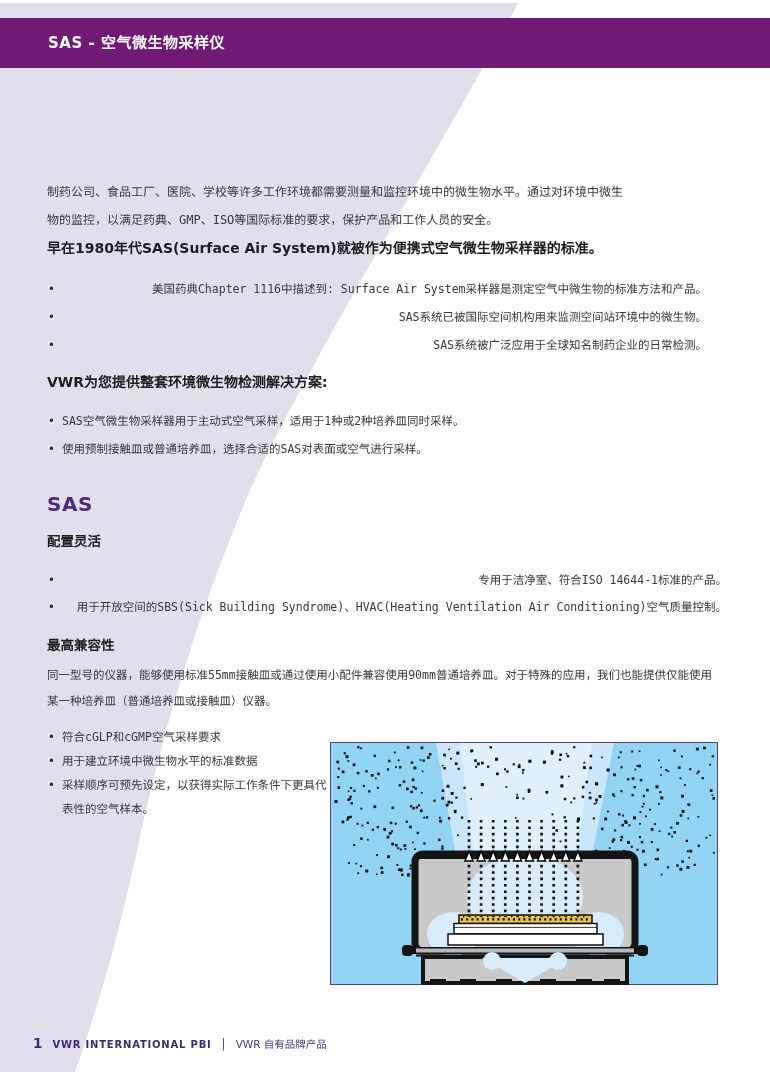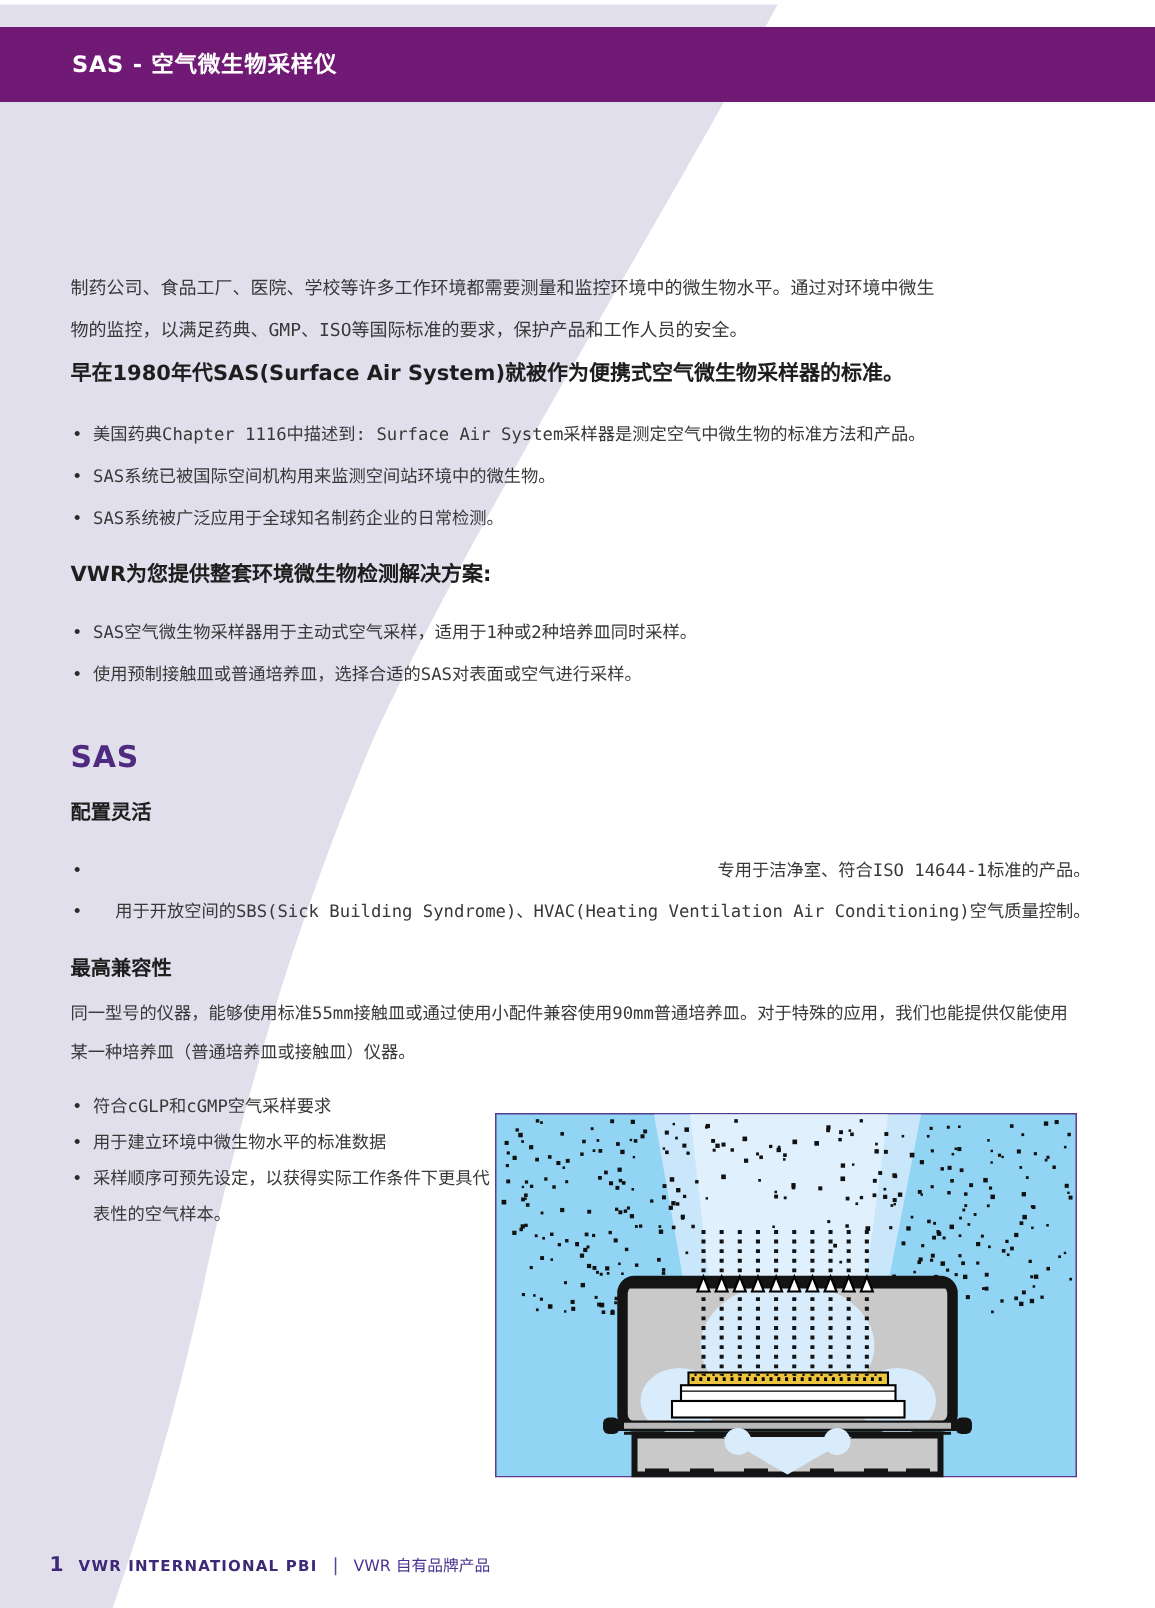--- a/index.html
+++ b/index.html
@@ -42,21 +42,21 @@
     <path d="M770,0 L520,0 C440,150 320,340 250,490 C195,620 160,740 135,860 C115,950 95,1015 75,1072 L770,1072 Z" fill="#ffffff"></path>
   </svg>
 
   <header class="headerbar">
     <h1>SAS - 空气微生物采样仪</h1>
   </header>
 
   <p class="abs body-txt para" style="left:47px;top:178px;width:578px;">制药公司、食品工厂、医院、学校等许多工作环境都需要测量和监控环境中的微生物水平。通过对环境中微生物的监控，以满足药典、GMP、ISO等国际标准的要求，保护产品和工作人员的安全。</p>
 
   <h3 class="abs h-black" style="left:47px;top:237px;width:680px;">早在1980年代SAS(Surface Air System)就被作为便携式空气微生物采样器的标准。</h3>
-  <ul class="abs blist lh28" style="left:47px;top:275px;width:660px;">
+  <ul class="abs blist lh28" style="left:47px;top:275px;width:660px;text-align:right;">
     <li>美国药典Chapter 1116中描述到: Surface Air System采样器是测定空气中微生物的标准方法和产品。</li>
     <li>SAS系统已被国际空间机构用来监测空间站环境中的微生物。</li>
     <li>SAS系统被广泛应用于全球知名制药企业的日常检测。</li>
   </ul>
 
   <h3 class="abs h-black" style="left:47px;top:371px;width:680px;">VWR为您提供整套环境微生物检测解决方案:</h3>
   <ul class="abs blist lh28" style="left:47px;top:407px;width:660px;">
     <li>SAS空气微生物采样器用于主动式空气采样，适用于1种或2种培养皿同时采样。</li>
     <li>使用预制接触皿或普通培养皿，选择合适的SAS对表面或空气进行采样。</li>
   </ul>

